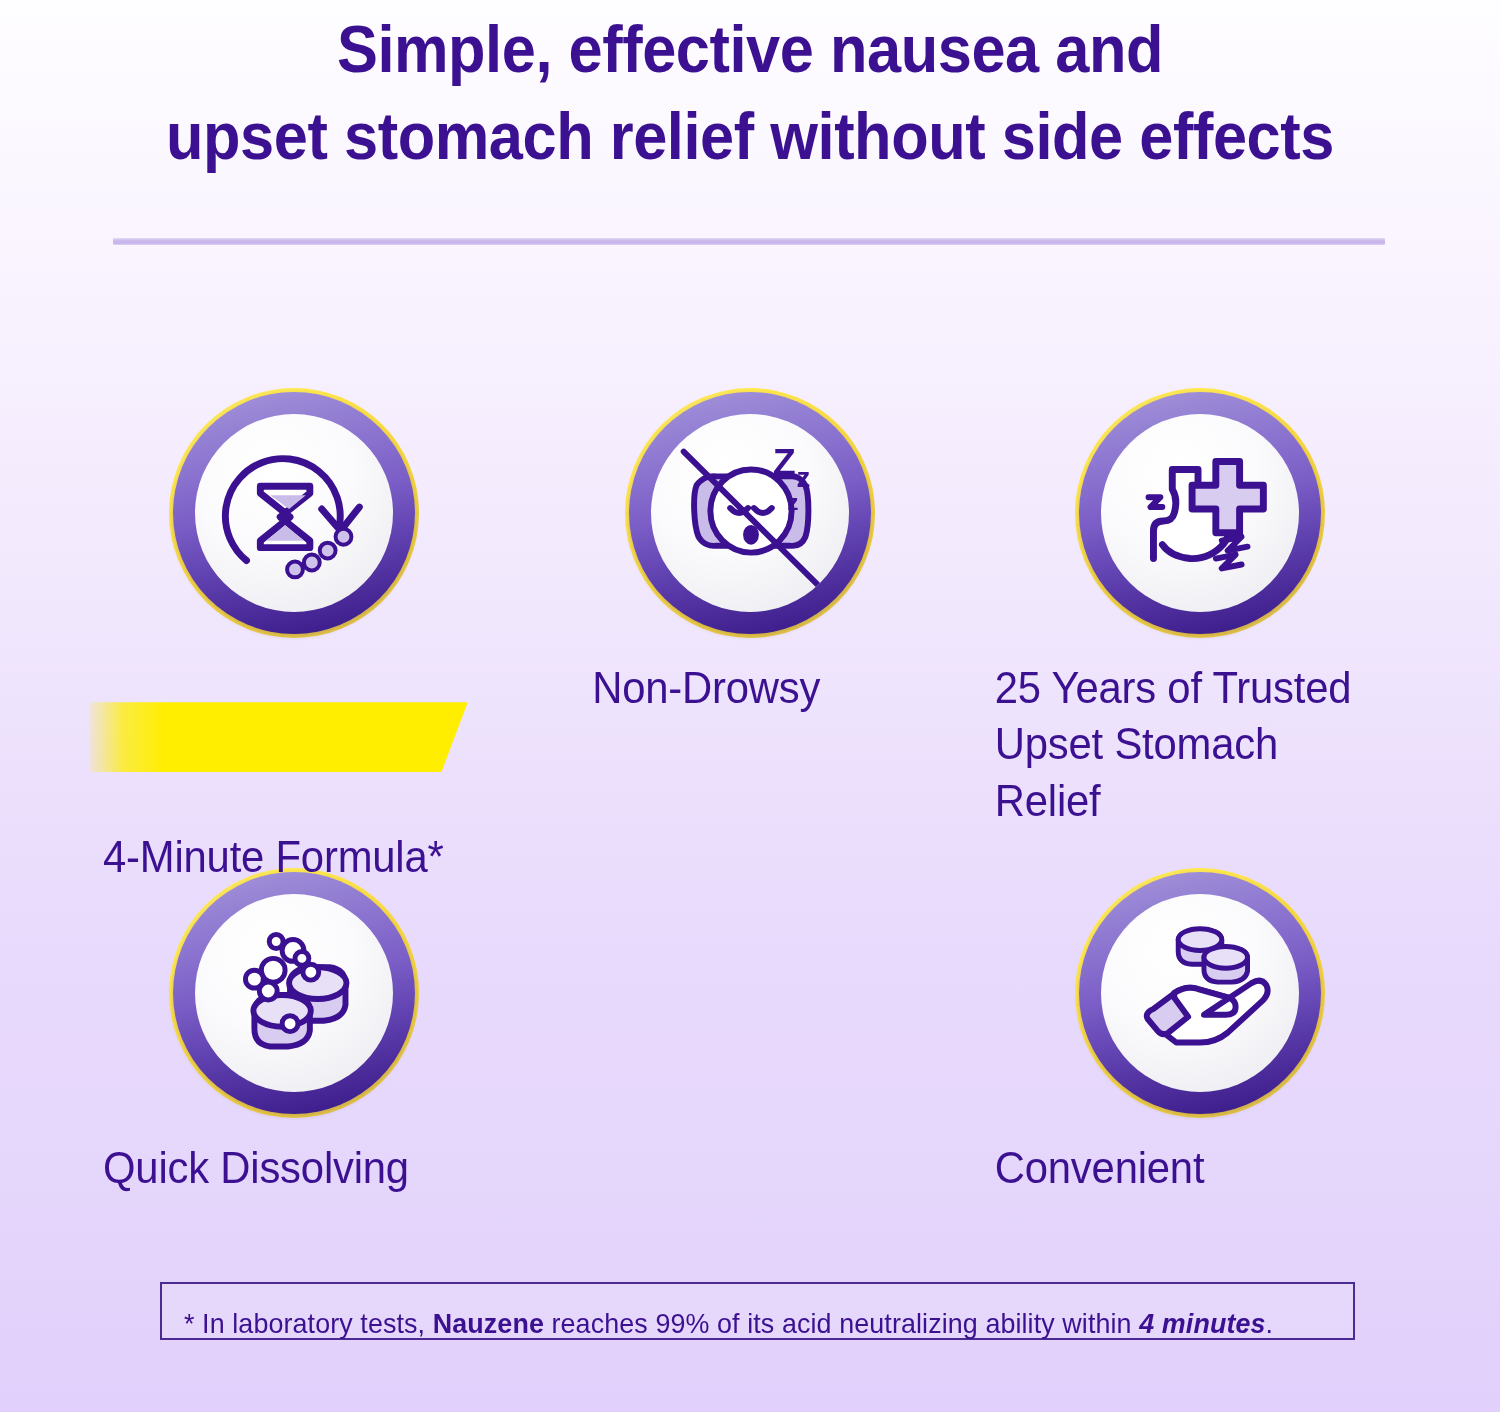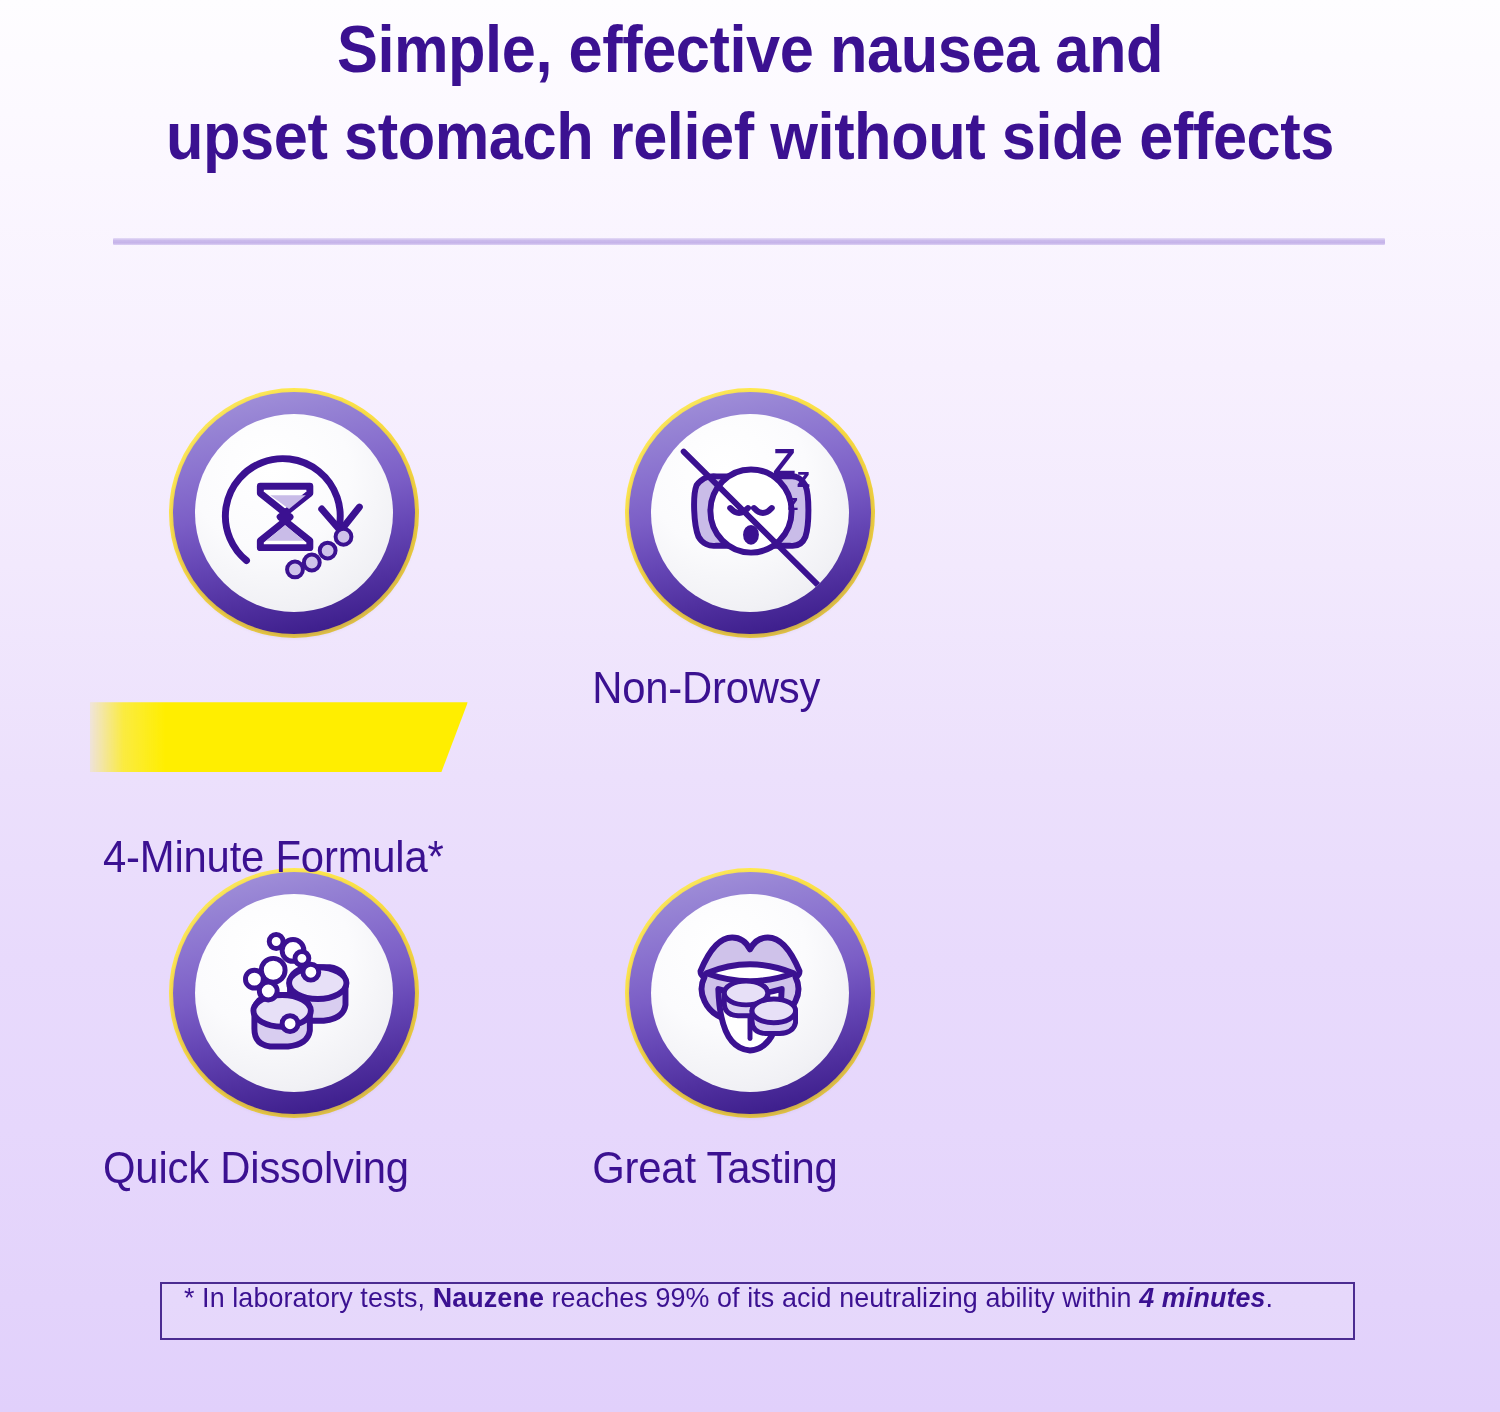--- a/index.html
+++ b/index.html
@@ -138,21 +138,21 @@
   }
   .hl-text{ position:relative; z-index:1; }
 
   
   .footnote{
     position:absolute;
     left:160px; top:1282px;
     width:1195px; height:58px;
     border:2px solid #4b2b91;
     background:rgba(255,255,255,0.12);
-    display:flex; align-items:flex-start;
+    display:flex; align-items:flex-end;
     padding:0 22px;
   }
   .footnote-text{
     color:#3b1191;
     font-family:"Liberation Sans", sans-serif;
     font-size:28px;
     line-height:1;
     letter-spacing:0.1px;
     transform:scaleX(0.96);
     transform-origin:left center;
@@ -223,20 +223,41 @@
                 <text x="138" y="97" font-family="'Liberation Sans', sans-serif" font-size="22" font-weight="bold" fill="#3b1191">z</text>
                 <line x1="33" y1="38" x2="168" y2="172" stroke="#3b1191" stroke-width="6" stroke-linecap="round"></line>
               </svg>
             </div>
           </div>
         </div>
       </div>
       <div class="label">Non-Drowsy</div>
     </div>
 
+    <div class="cell c3">
+      <div class="badge-wrap">
+        <div class="badge">
+          <div class="badge-ring">
+            <div class="badge-inner">
+              <svg viewBox="0 0 200 200">
+                <path d="M53 146 L53 118 Q53 108 63 108 Q72 108 74 100 Q78 86 72 76 L72 56 L98 56 L98 76 Q98 84 106 85 Q122 86 128 100 Q134 118 124 131 Q110 147 90 146 Q70 144 62 132" fill="#ffffff" stroke="#3b1191" stroke-width="7" stroke-linejoin="round" stroke-linecap="round"></path>
+                <path d="M116 48 L140 48 L140 72 L164 72 L164 96 L140 96 L140 120 L116 120 L116 96 L92 96 L92 72 L116 72 Z" fill="#d8cdf0" stroke="#3b1191" stroke-width="7" stroke-linejoin="round"></path>
+                <g stroke="#3b1191" stroke-width="6" fill="none" stroke-linecap="round" stroke-linejoin="round">
+                  <path d="M48 84 L60 84 L50 94 L62 94"></path>
+                  <path d="M122 128 L142 124 L128 138 L148 134"></path>
+                  <path d="M116 146 L136 142 L122 156 L142 152"></path>
+                </g>
+              </svg>
+            </div>
+          </div>
+        </div>
+      </div>
+      <div class="label">25 Years of Trusted
+Upset Stomach Relief</div>
+    </div>
   </div>
 
   <div class="row">
 
     <div class="cell c1">
       <div class="badge-wrap">
         <div class="badge">
           <div class="badge-ring">
             <div class="badge-inner">
               <svg viewBox="0 0 200 200">
@@ -255,42 +276,41 @@
                   <circle cx="96" cy="131" r="8"></circle>
                 </g>
               </svg>
             </div>
           </div>
         </div>
       </div>
       <div class="label">Quick Dissolving</div>
     </div>
 
-    <div class="cell c2">
-      <div class="badge-wrap">
-        <div class="badge">
-          <div class="badge-ring">
-            <div class="badge-inner">
-              <svg viewBox="0 0 200 200">
-                <path d="M50 78 Q64 44 82 44 Q94 44 100 56 Q106 44 118 44 Q136 44 150 78 Q150 82 146 84 Q152 96 146 108 Q136 130 100 130 Q64 130 54 108 Q48 96 54 84 Q50 82 50 78 Z" fill="#cfc2ea" stroke="#3b1191" stroke-width="6" stroke-linejoin="round"></path>
-                <path d="M56 80 Q100 62 144 80 Q100 96 56 80 Z" fill="#ffffff" stroke="#3b1191" stroke-width="6" stroke-linejoin="round"></path>
-                <path d="M68 96 Q70 156 100 158 Q130 156 132 96 Q100 106 68 96 Z" fill="#ffffff" stroke="#3b1191" stroke-width="6" stroke-linejoin="round"></path>
-                <line x1="100" y1="118" x2="100" y2="146" stroke="#3b1191" stroke-width="5" stroke-linecap="round"></line>
-                <path d="M74 100 Q76 92 90 91 L106 91 Q118 92 118 102 L118 112 Q116 122 102 123 L88 123 Q74 122 74 110 Z" fill="#d8cdf0" stroke="#3b1191" stroke-width="5" stroke-linejoin="round"></path>
-                <ellipse cx="96" cy="100" rx="22" ry="12" fill="#e7e0f7" stroke="#3b1191" stroke-width="5"></ellipse>
-                <path d="M102 118 Q104 110 118 109 L134 109 Q146 110 146 120 L146 130 Q144 140 130 141 L116 141 Q102 140 102 128 Z" fill="#d8cdf0" stroke="#3b1191" stroke-width="5" stroke-linejoin="round"></path>
-                <ellipse cx="124" cy="118" rx="22" ry="12" fill="#e7e0f7" stroke="#3b1191" stroke-width="5"></ellipse>
-              </svg>
-            </div>
-          </div>
-        </div>
-      </div>
-      <div class="label">Great Tasting</div>
-    </div>
-
+
+    <div class="cell c3">
+      <div class="badge-wrap">
+        <div class="badge">
+          <div class="badge-ring">
+            <div class="badge-inner">
+              <svg viewBox="0 0 200 200">
+                <path d="M78 46 Q80 38 94 37 L110 37 Q122 38 122 48 L122 60 Q120 70 106 71 L92 71 Q78 70 78 58 Z" fill="#d8cdf0" stroke="#3b1191" stroke-width="5" stroke-linejoin="round"></path>
+                <ellipse cx="100" cy="46" rx="22" ry="11" fill="#e7e0f7" stroke="#3b1191" stroke-width="5"></ellipse>
+                <path d="M104 64 Q106 56 120 55 L136 55 Q148 56 148 66 L148 78 Q146 88 132 89 L118 89 Q104 88 104 76 Z" fill="#d8cdf0" stroke="#3b1191" stroke-width="5" stroke-linejoin="round"></path>
+                <ellipse cx="126" cy="64" rx="22" ry="11" fill="#e7e0f7" stroke="#3b1191" stroke-width="5"></ellipse>
+                <path d="M74 100 Q86 92 98 96 L126 104 Q136 106 136 114 Q136 122 126 122 L104 122 Q96 122 96 114" fill="none" stroke="#3b1191" stroke-width="6" stroke-linecap="round" stroke-linejoin="round"></path>
+                <path d="M74 100 Q86 92 98 96 L126 104 Q136 106 136 114 Q136 122 126 122 L104 122 L152 90 Q162 84 167 92 Q171 100 163 108 L128 140 Q116 150 100 150 L76 150 L58 136 L74 116 Z" fill="#ffffff" stroke="#3b1191" stroke-width="6" stroke-linejoin="round" stroke-linecap="round"></path>
+                <path d="M53 116 L72 102 L88 124 L68 140 Q62 144 57 138 L47 126 Q44 120 53 116 Z" fill="#d8cdf0" stroke="#3b1191" stroke-width="6" stroke-linejoin="round"></path>
+              </svg>
+            </div>
+          </div>
+        </div>
+      </div>
+      <div class="label">Convenient</div>
+    </div>
   </div>
 </div>
 
 <div class="footnote">
   <div class="footnote-text">
     <span>* In laboratory tests, </span><b>Nauzene</b><span> reaches 99% of its acid neutralizing ability within </span><i>4 minutes</i><span>.</span>
   </div>
 </div>
 
 </body></html>

